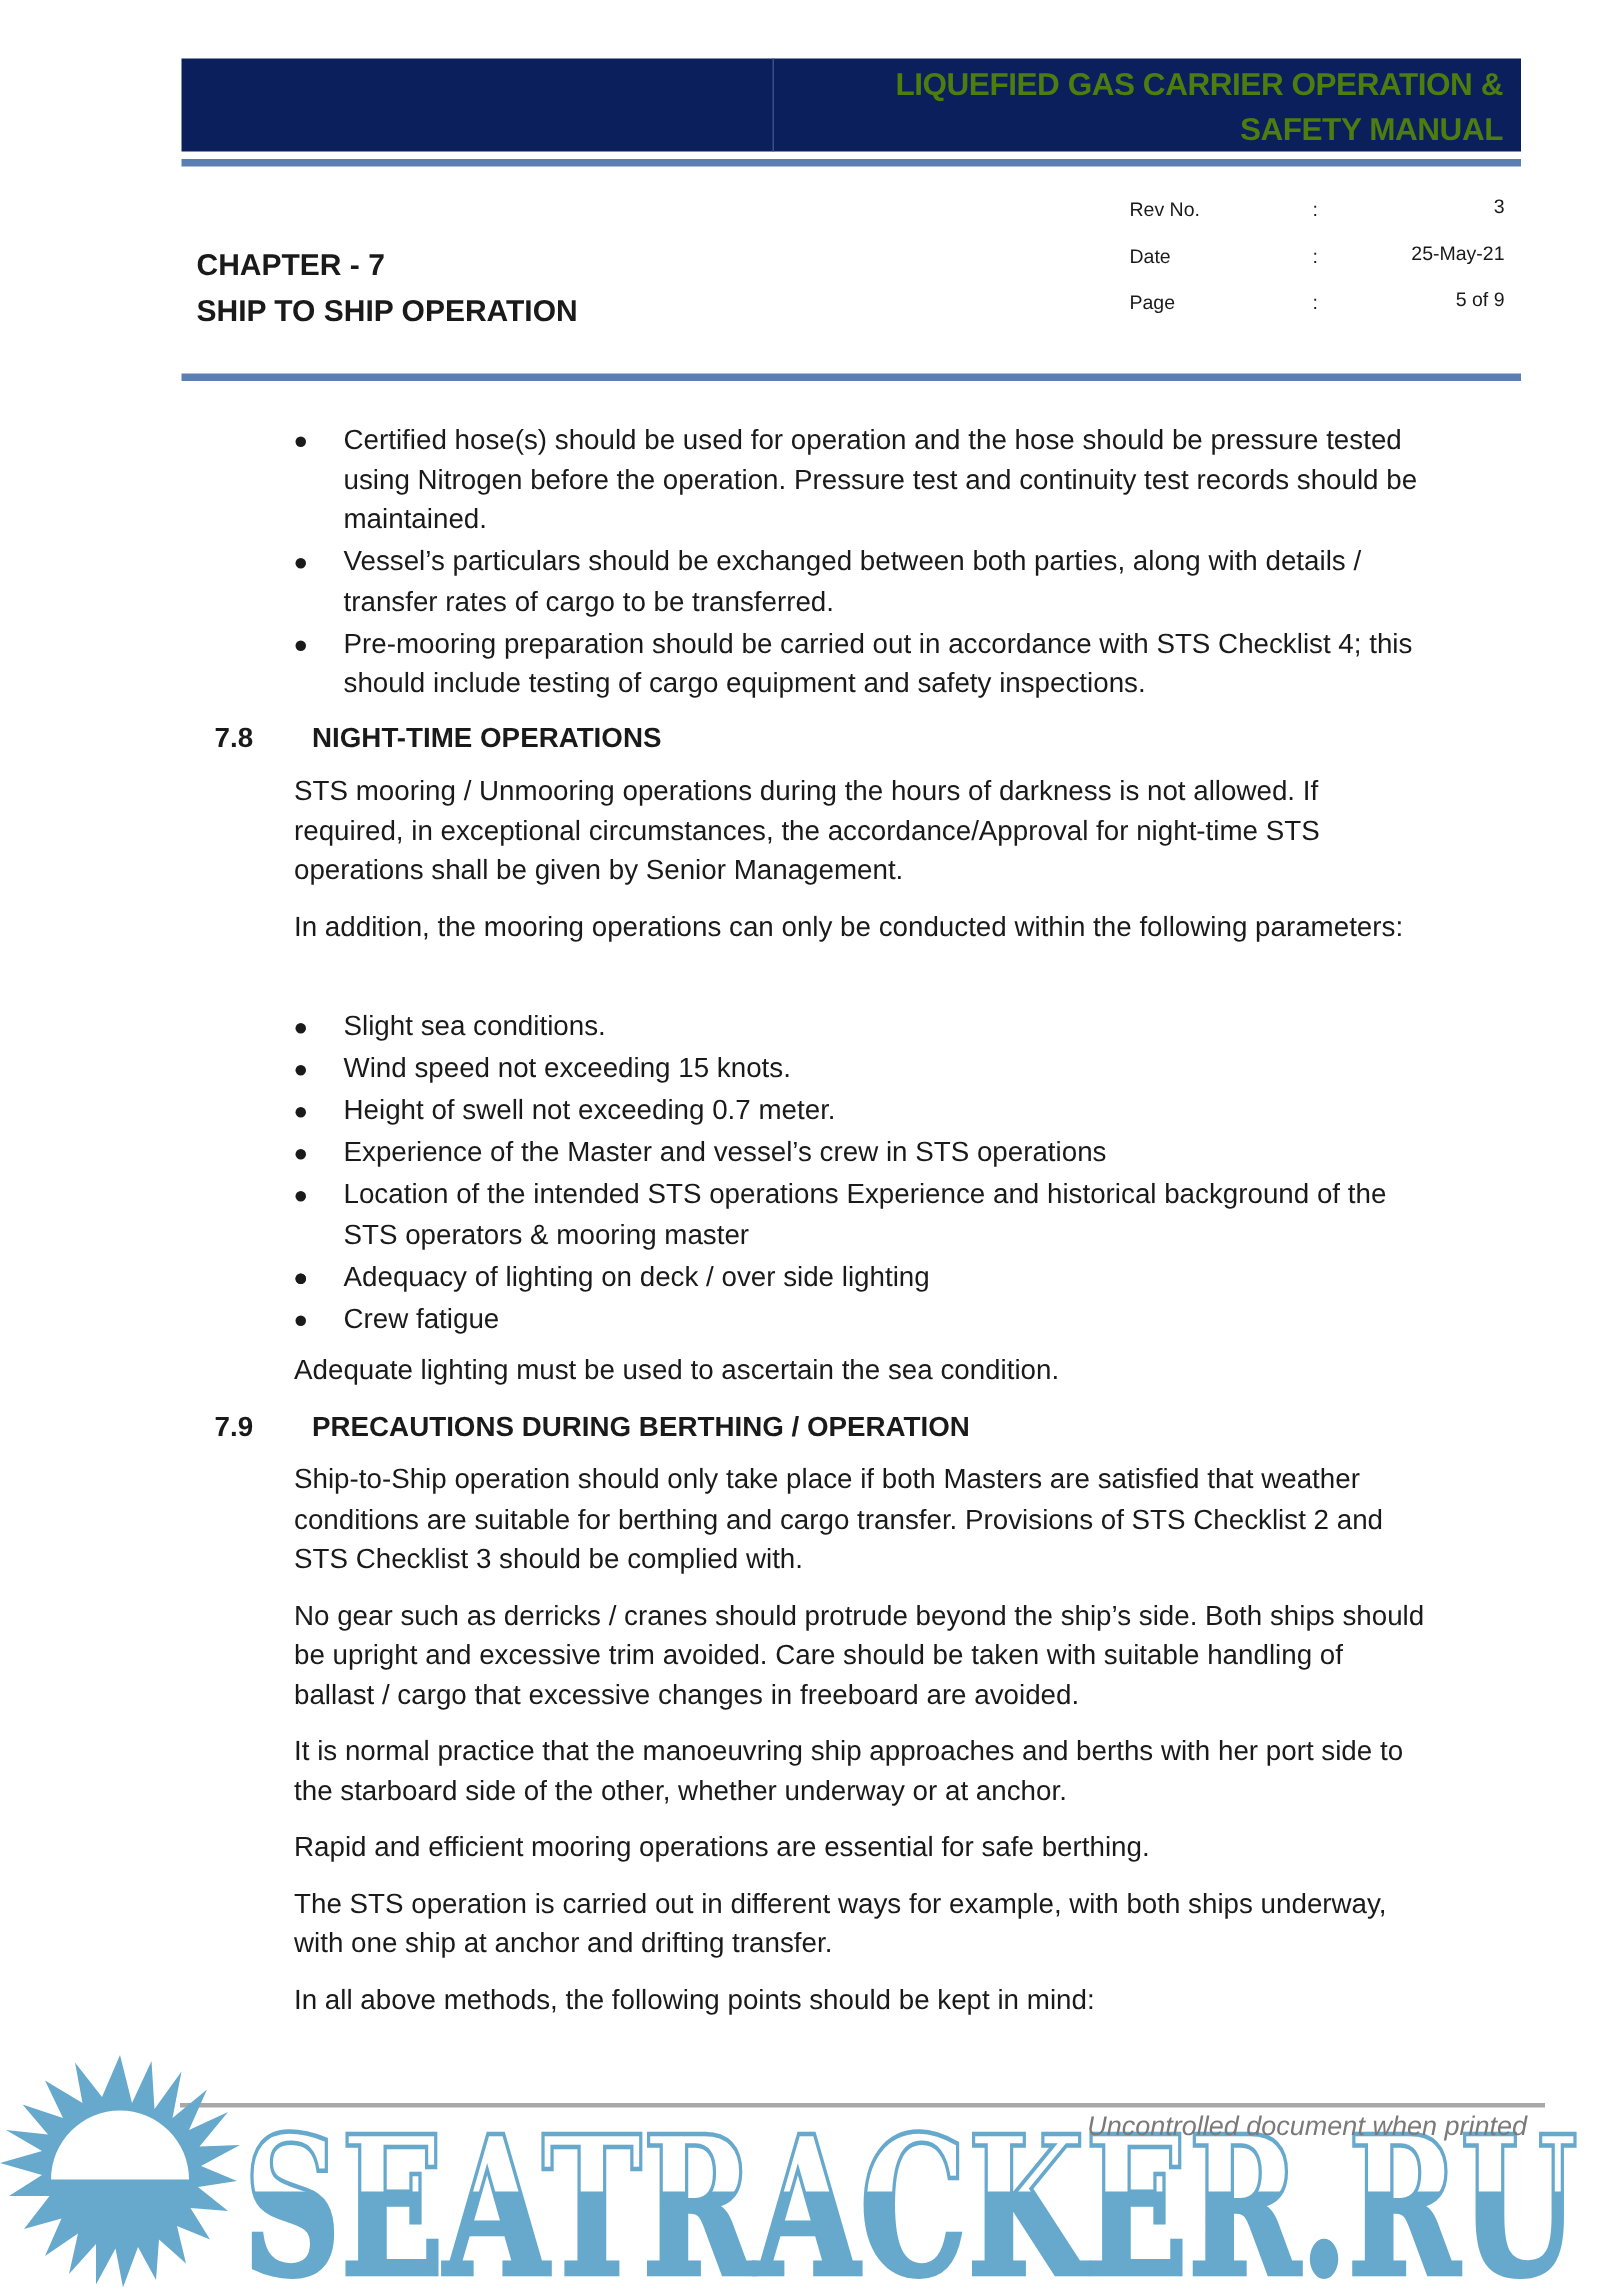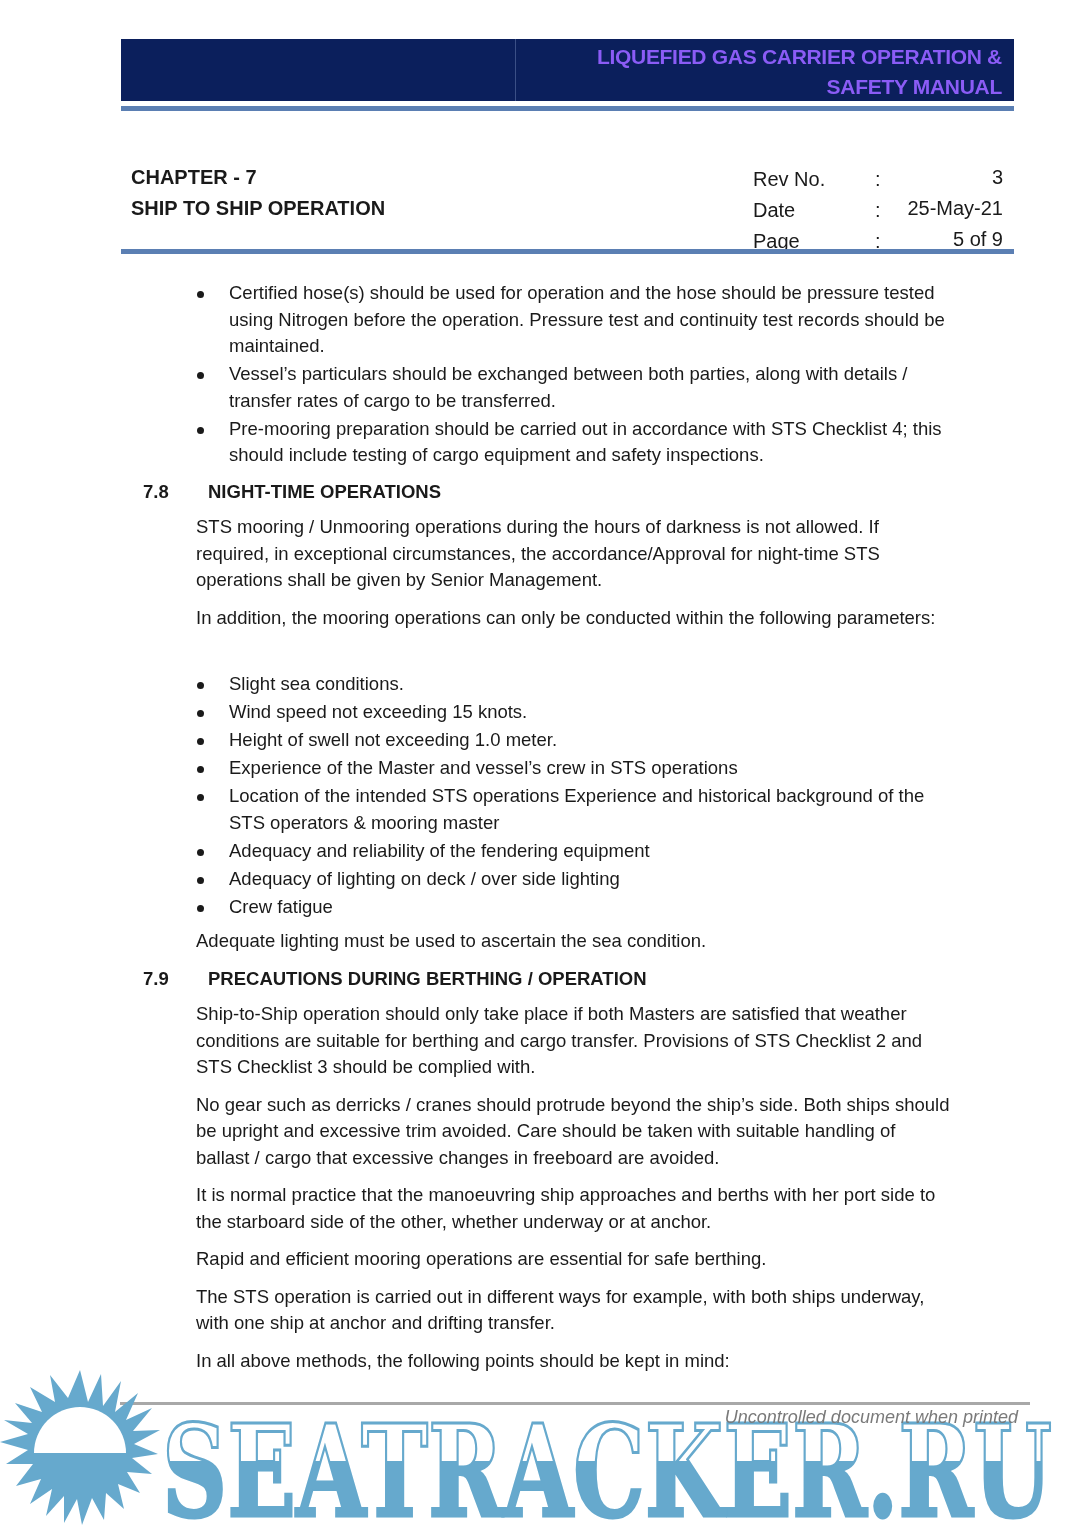--- a/index.html
+++ b/index.html
@@ -4,27 +4,27 @@
 <style>
   html, body { margin: 0; padding: 0; background: #ffffff; }
   body { width: 1080px; height: 1527px; position: relative; overflow: hidden;
          font-family: "Liberation Sans", sans-serif; color: #1a1a1a; }
 
   
   .banner { position: absolute; left: 121px; top: 39px; width: 893px; height: 62px;
             background: #0b1f5c; }
   .banner-divider { position: absolute; left: 515px; top: 39px; width: 1px; height: 62px; background: #3b4f86; }
   .banner-title { position: absolute; right: 78px; top: 42px; width: 460px; text-align: right;
-                  color: #8b5cf6; font-weight: bold; font-size: 21px; line-height: 30px;
+                  color: #4d7c0f; font-weight: bold; font-size: 21px; line-height: 30px;
                   font-family: "Liberation Sans Narrow", "Liberation Sans", sans-serif; letter-spacing: -0.3px; }
   .rule-top { position: absolute; left: 121px; top: 106px; width: 893px; height: 5px; background: #5b7fb3; }
 
   
   .chapter { position: absolute; left: 131px; top: 162px; font-weight: bold; font-size: 20px; line-height: 31px; }
-  .meta { position: absolute; left: 753px; top: 130px; width: 250px; font-size: 20px; margin-top: 36px; }
+  .meta { position: absolute; left: 753px; top: 130px; width: 250px; font-size: 13px; }
   .meta-row { position: relative; height: 31px; }
   .meta-label { position: absolute; left: 0; top: 2px; }
   .meta-colon { position: absolute; left: 122px; top: 2px; }
   .meta-value { position: absolute; right: 0; top: 0; }
   .rule-bottom { position: absolute; left: 121px; top: 249px; width: 893px; height: 5px; background: #5b7fb3; }
 
   
   .content { position: absolute; left: 131px; top: 280px; width: 820px; font-size: 18.5px; line-height: 26.5px; }
   .bullets { list-style: none; margin: 0; padding: 0 0 0 66px; }
   .bullets li { position: relative; padding-left: 32px; margin: 0 0 1.5px 0; }
@@ -83,24 +83,24 @@
 
   <div class="section-head">
     <span class="section-num">7.8</span>
     <span>NIGHT-TIME OPERATIONS</span>
   </div>
   <p class="para">STS mooring / Unmooring operations during the hours of darkness is not allowed. If required, in exceptional circumstances, the accordance/Approval for night-time STS operations shall be given by Senior Management.</p>
   <p class="para">In addition, the mooring operations can only be conducted within the following parameters:</p>
   <ul class="bullets" style="margin-bottom:8px;margin-top:40px;">
     <li><span class="dot"></span><span>Slight sea conditions.</span></li>
     <li><span class="dot"></span><span>Wind speed not exceeding 15 knots.</span></li>
-    <li><span class="dot"></span><span>Height of swell not exceeding 1.0 meter.</span></li>
+    <li><span class="dot"></span><span>Height of swell not exceeding 0.7 meter.</span></li>
     <li><span class="dot"></span><span>Experience of the Master and vessel’s crew in STS operations</span></li>
     <li><span class="dot"></span><span>Location of the intended STS operations Experience and historical background of the STS operators &amp; mooring master</span></li>
-    <li><span class="dot"></span><span>Adequacy and reliability of the fendering equipment</span></li>
+    <li><span class="dot"></span></li>
     <li><span class="dot"></span><span>Adequacy of lighting on deck / over side lighting</span></li>
     <li><span class="dot"></span><span>Crew fatigue</span></li>
   </ul>
   <p class="para">Adequate lighting must be used to ascertain the sea condition.</p>
 
   <div class="section-head">
     <span class="section-num">7.9</span>
     <span>PRECAUTIONS DURING BERTHING / OPERATION</span>
   </div>
   <p class="para">Ship-to-Ship operation should only take place if both Masters are satisfied that weather conditions are suitable for berthing and cargo transfer. Provisions of STS Checklist 2 and STS Checklist 3 should be complied with.</p>

